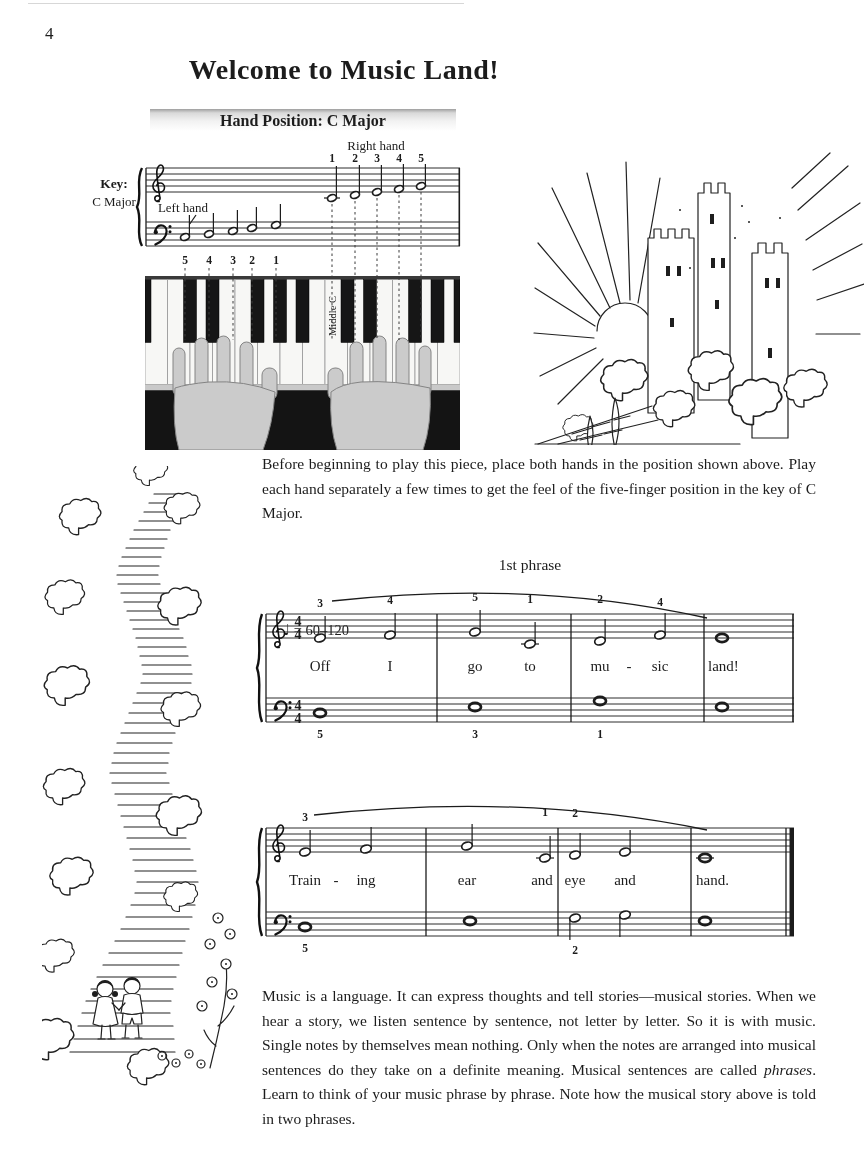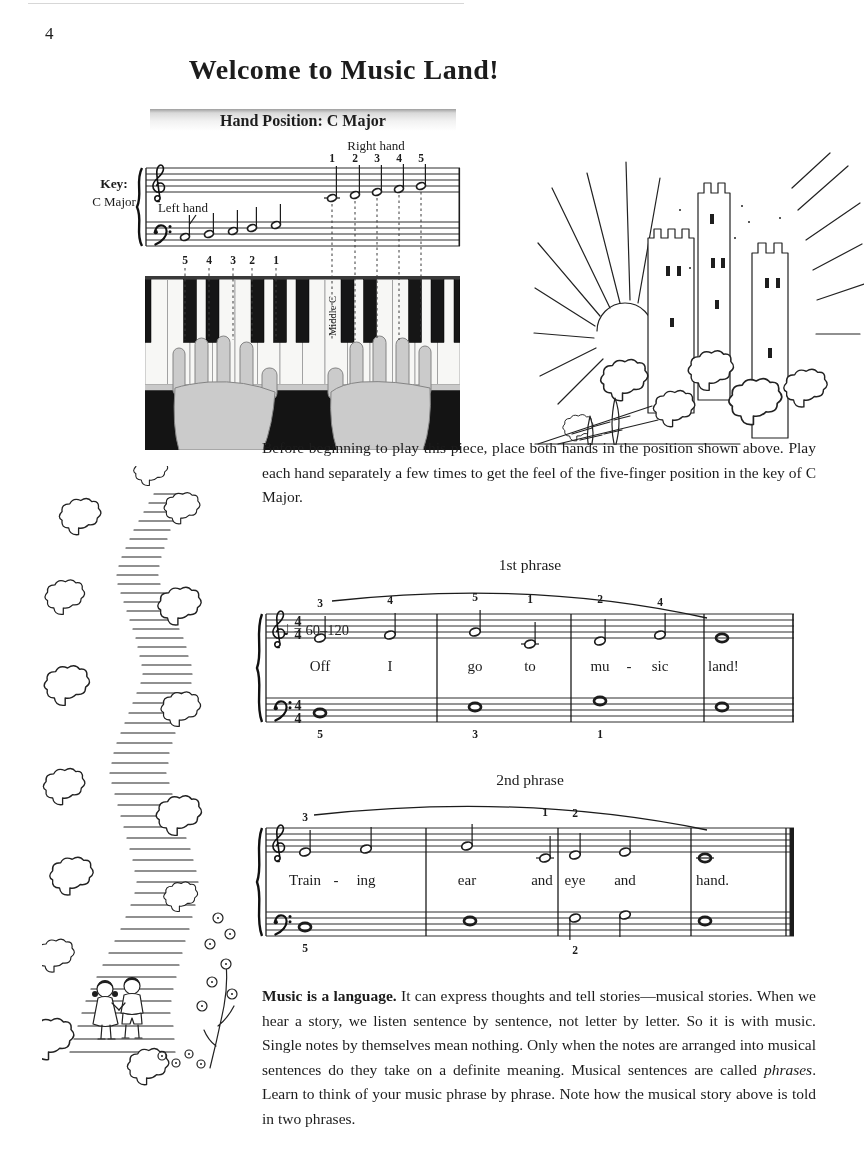--- a/index.html
+++ b/index.html
@@ -12,21 +12,21 @@
   .banner{width:306px;height:22px;text-align:center;font-weight:bold;font-size:16px;line-height:23px;
           background:linear-gradient(180deg,#9f9f9f 0,#d9d9d9 18%,#f2f2f2 55%,#ffffff 100%);}
   .para{width:554px;font-size:15.5px;line-height:24.6px;text-align:justify;}
   .center-col{width:536px;text-align:center;}
   .songtitle{font-size:23px;font-weight:bold;letter-spacing:.5px;}
   .phraselabel{font-size:15.5px;}
   .sectiontitle{font-size:19px;font-weight:bold;}
   .tempo{font-size:14.5px;}
   .tempo .qnote{font-family:"DejaVu Sans",sans-serif;font-size:15px;}
   .hairline{height:1px;background:#d7d7d7;}
-  b{font-weight:bold;} i{font-style:italic;}
+  b{font-weight:normal;} i{font-style:italic;}
   
   svg text{font-family:"Liberation Serif",serif;fill:#1c1c1c;}
   .sl{stroke:#2c2c2c;stroke-width:1;}
   .bl{stroke:#1c1c1c;stroke-width:1.3;}
   .blend{stroke:#1c1c1c;stroke-width:1.6;}
   .stem{stroke:#1c1c1c;stroke-width:1.2;}
   .nh{fill:#ffffff;stroke:#1c1c1c;stroke-width:1.7;}
   .wn{fill:none;stroke:#1c1c1c;stroke-width:2.7;}
   .lg{stroke:#1c1c1c;stroke-width:1.2;}
   .slur{fill:none;stroke:#1c1c1c;stroke-width:1.3;}
@@ -314,21 +314,21 @@
         </g>
       <g fill="#222">
           <circle cx="120" cy="590" r="1"></circle>
           <circle cx="134" cy="597" r="1"></circle>
           <circle cx="147" cy="588" r="1"></circle>
           <circle cx="159" cy="598" r="1"></circle>
         </g>
     </g>
   </svg>
 
-  <div class="abs para" style="left:262px;top:436px;">Before beginning to play this piece, place both hands in the position shown above. Play each hand separately a few times to get the feel of the five-finger position in the key of C Major.</div>
+  <div class="abs para" style="left:262px;top:452px;">Before beginning to play this piece, place both hands in the position shown above. Play each hand separately a few times to get the feel of the five-finger position in the key of C Major.</div>
 
   <div class="abs center-col phraselabel" style="left:262px;top:556px;">1st phrase</div>
 
   <div class="abs tempo" style="left:283px;top:577px;margin-top:44px;"><span class="qnote">♩</span> <span>= 60–120</span></div>
 
   <svg class="abs" style="left:252px;top:576px;" width="560" height="170" viewBox="0 0 560 170">
     <path class="brace" d="M10,38 C3,56 11,76 5,92 C11,108 3,128 10,146"></path>
     <line class="bl" x1="14" y1="38" x2="14" y2="146"></line>
     <path class="sl" d="M14,38 H542 M14,44 H542 M14,50 H542 M14,56 H542 M14,62 H542"></path>
     <path class="sl" d="M14,122 H542 M14,128 H542 M14,134 H542 M14,140 H542 M14,146 H542"></path>
@@ -377,21 +377,20 @@
 
     <ellipse class="wn" cx="68" cy="137" rx="6" ry="4.2"></ellipse>
     <ellipse class="wn" cx="223" cy="131" rx="6" ry="4.2"></ellipse>
     <ellipse class="wn" cx="348" cy="125" rx="6" ry="4.2"></ellipse>
     <ellipse class="wn" cx="470" cy="131" rx="6" ry="4.2"></ellipse>
     <text class="fnum" x="68" y="162" text-anchor="middle">5</text>
     <text class="fnum" x="223" y="162" text-anchor="middle">3</text>
     <text class="fnum" x="348" y="162" text-anchor="middle">1</text>
   </svg>
 
-  <div class="abs center-col phraselabel" style="left:262px;top:771px;">2nd phrase</div>
 
   <svg class="abs" style="left:252px;top:790px;" width="560" height="170" viewBox="0 0 560 170">
     <path class="brace" d="M10,38 C3,56 11,76 5,92 C11,108 3,128 10,146"></path>
     <line class="bl" x1="14" y1="38" x2="14" y2="146"></line>
     <path class="sl" d="M14,38 H542 M14,44 H542 M14,50 H542 M14,56 H542 M14,62 H542"></path>
     <path class="sl" d="M14,122 H542 M14,128 H542 M14,134 H542 M14,140 H542 M14,146 H542"></path>
     <line class="bl" x1="174" y1="38" x2="174" y2="146"></line>
     <line class="bl" x1="306" y1="38" x2="306" y2="146"></line>
     <line class="bl" x1="439" y1="38" x2="439" y2="146"></line>
     <line class="bl" x1="534" y1="38" x2="534" y2="146"></line>

